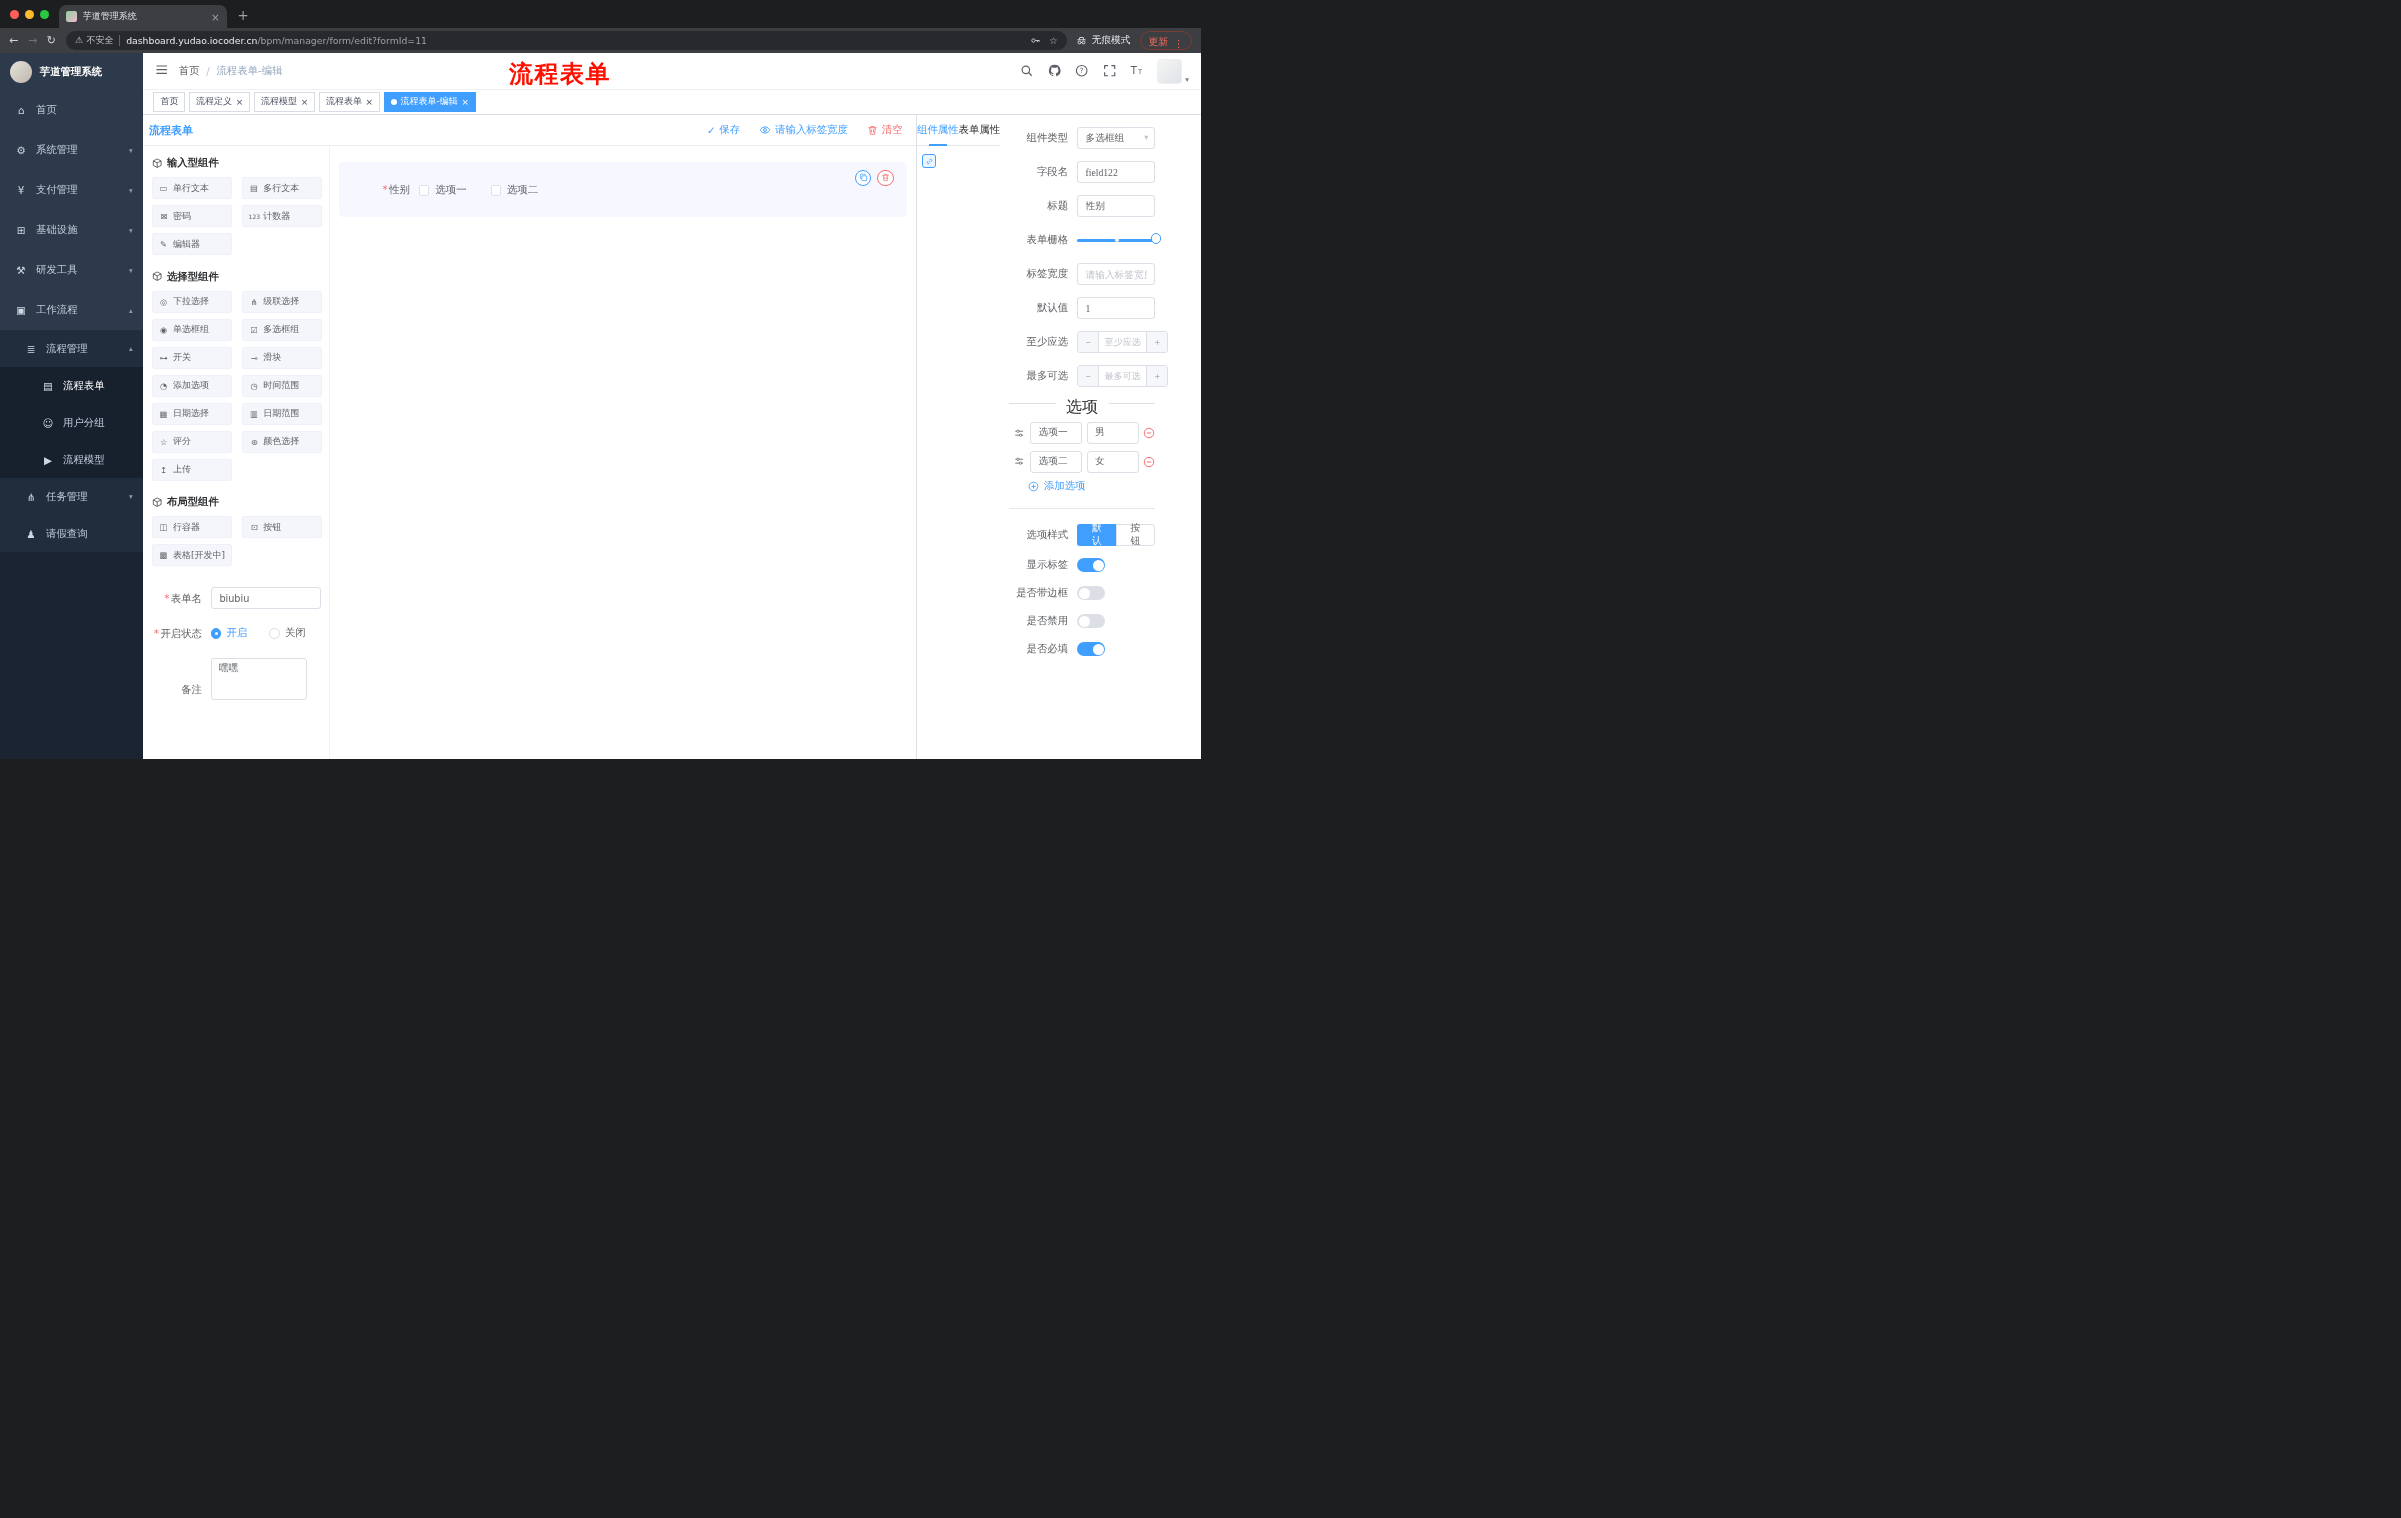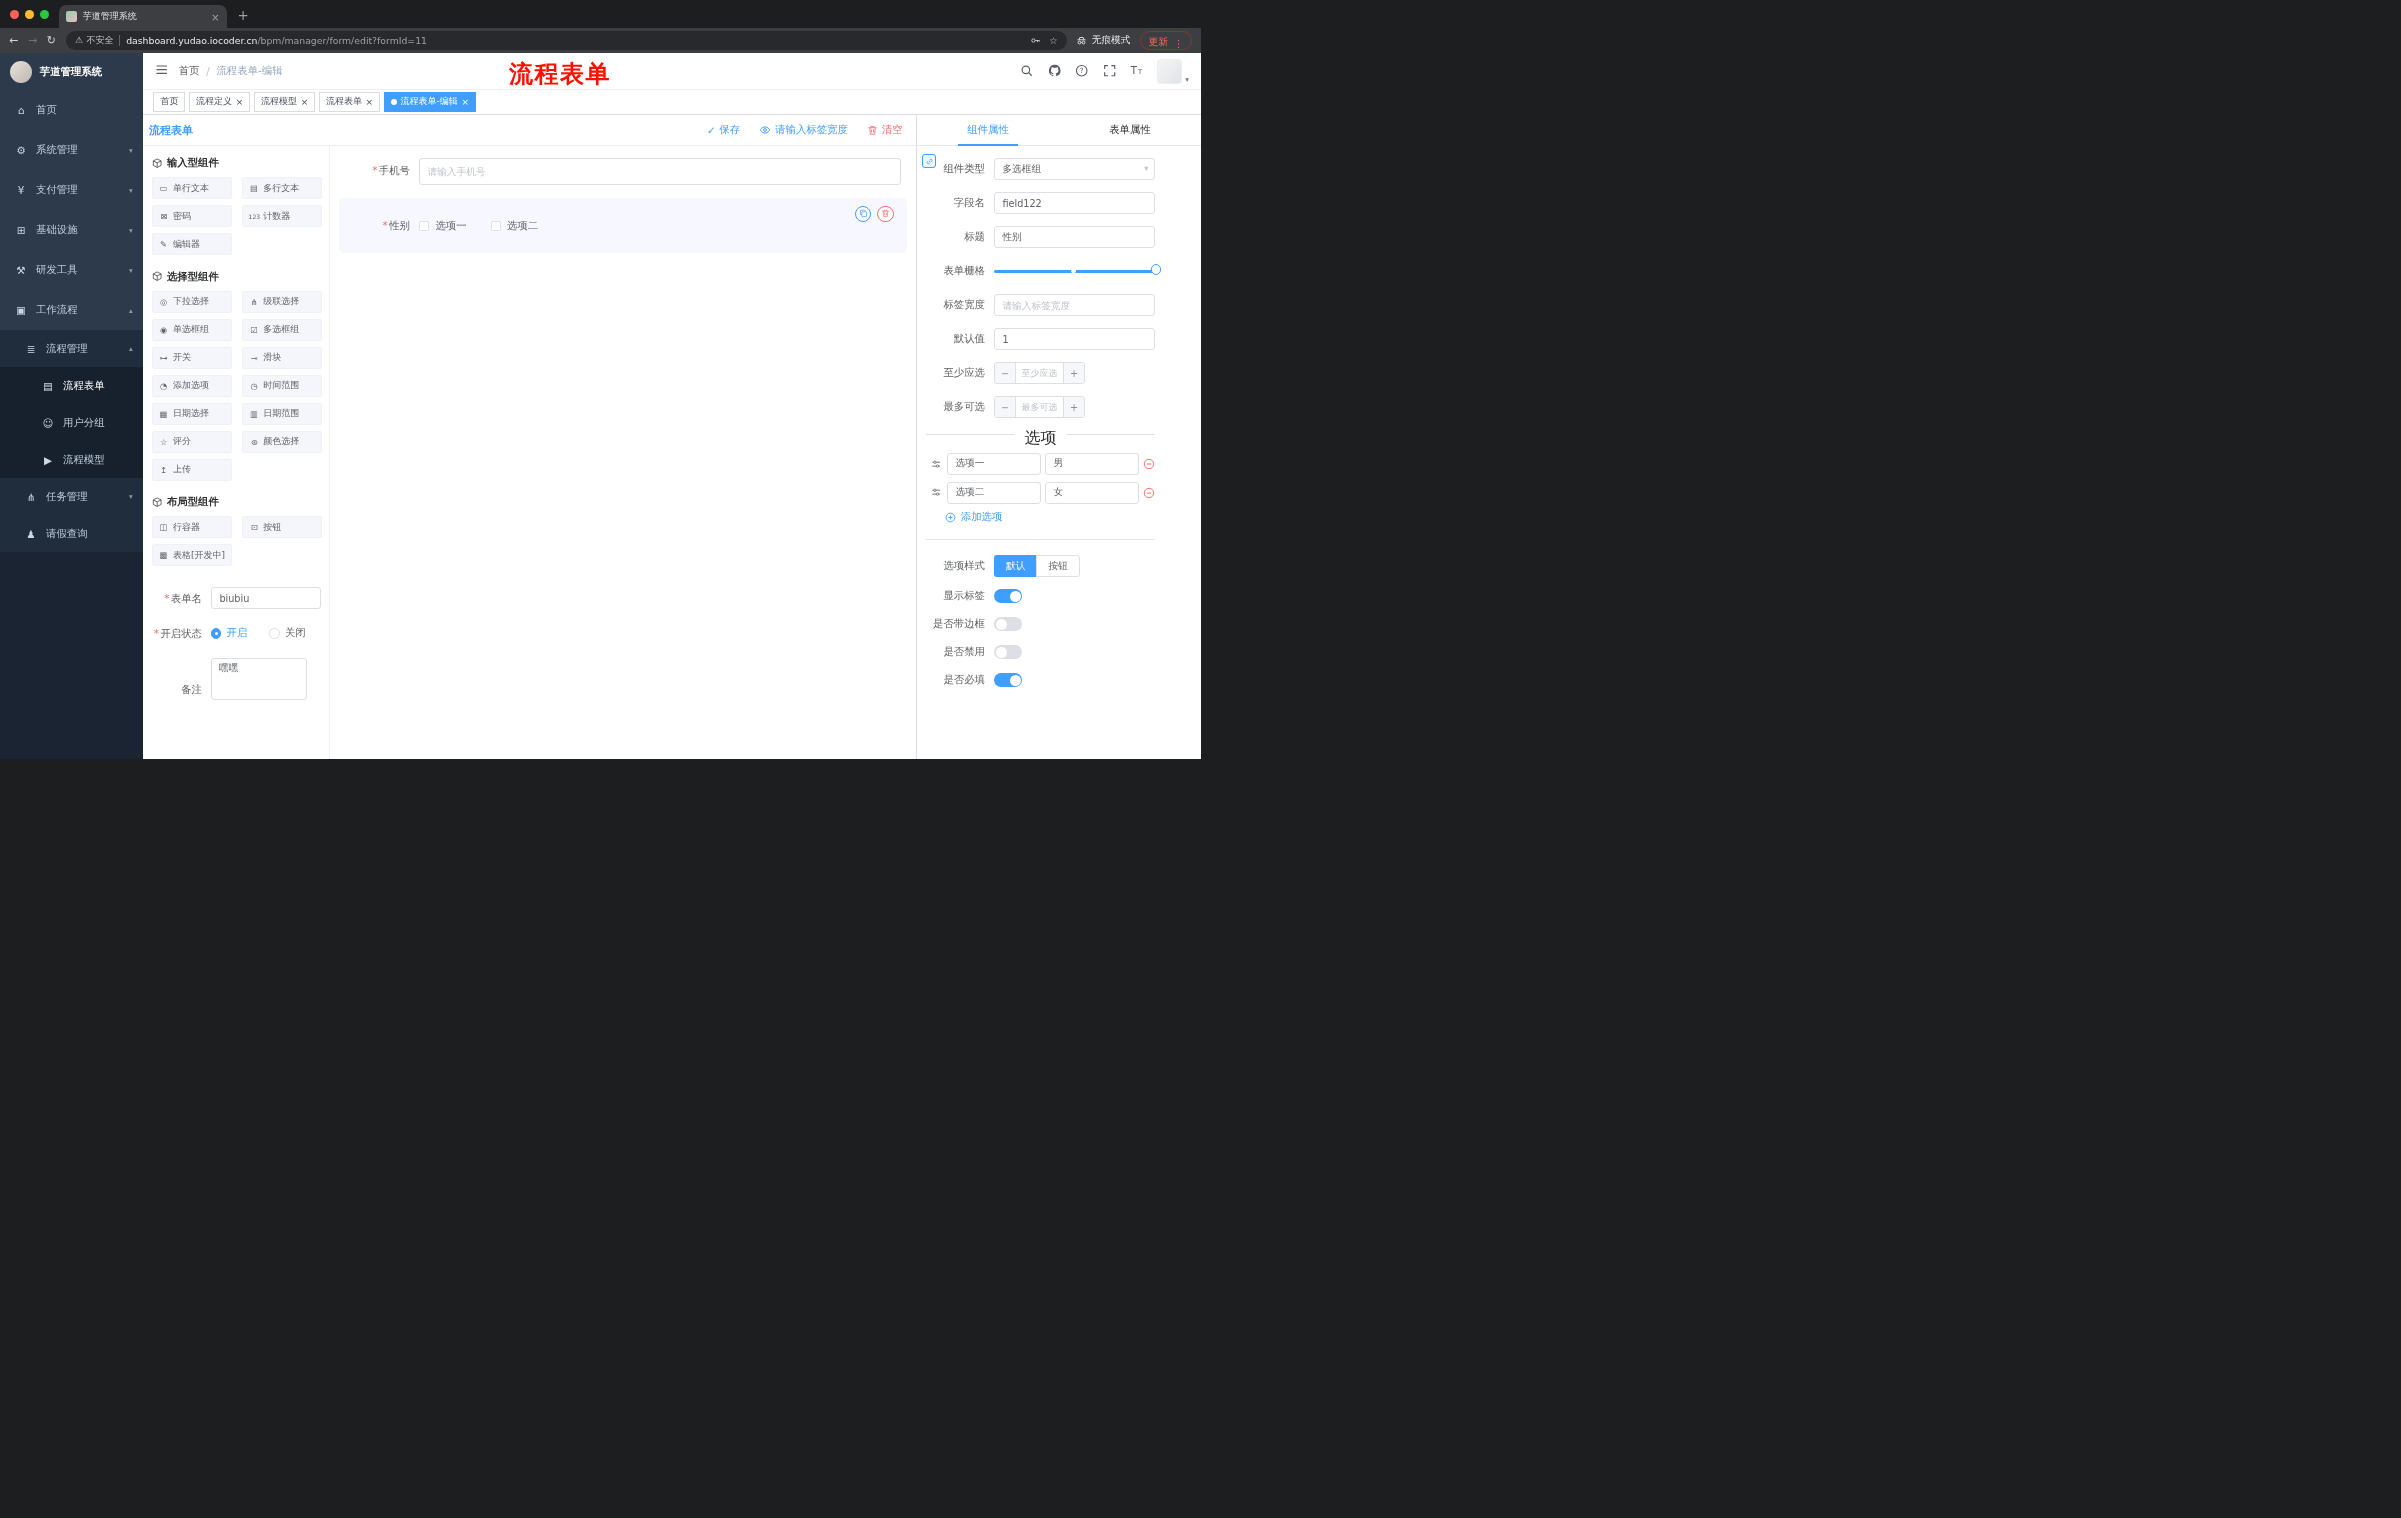--- a/index.html
+++ b/index.html
@@ -103,21 +103,21 @@
   .cv-inp { flex:1; height:27px; margin-right:6px; }
   .cv-selected { background:#f6f7ff; border-radius:4.5px; position:relative; margin-top:6px; padding:21px 0 19.3px 0; display:flex; align-items:center; }
   .cb-item { display:flex; align-items:center; gap:6px; margin-right:24px; font-size:10.4px; color:#606266; cursor:pointer; }
   .cb { width:10.4px; height:10.4px; border:0.7px solid #dcdfe6; border-radius:1.5px; background:#fff; flex:none; }
   .item-actions { position:absolute; top:7.4px; right:13.4px; display:flex; gap:6px; }
   .act { width:16.3px; height:16.3px; border-radius:50%; border:0.7px solid; display:flex; align-items:center; justify-content:center; background:#fff; cursor:pointer; }
   .act.copy { border-color:#409eff; color:#409eff; }
   .act.del { border-color:#f56c6c; color:#f56c6c; }
 
   
-  .props { width:285px; flex:none; border-left:0.7px solid #dcdfe6; display:flex; flex-direction:column; position:relative; background:#fff; }
+  .props { width:285px; flex:none; border-left:0.7px solid #dcdfe6; display:flex; flex-direction:row; position:relative; background:#fff;font-family:Liberation Serif, serif; }
   .ptabs { display:flex; height:31px; border-bottom:0.7px solid #e4e7ed; flex:none; }
   .ptab { flex:1; display:flex; align-items:center; justify-content:center; font-size:10.4px; color:#303133; position:relative; cursor:pointer; }
   .ptab.active { color:#409eff; }
   .ptab.active::after { content:""; position:absolute; bottom:-0.7px; left:29%; right:29%; height:1.5px; background:#409eff; }
   .link-badge { position:absolute; left:5.2px; top:39px; width:14px; height:14px; border:0.7px solid #409eff; border-radius:3px; color:#409eff; display:flex; align-items:center; justify-content:center; background:#eef6ff; }
   .pbody { flex:1; padding:12px 46px 0 9px; overflow:hidden; }
   .prow { display:flex; align-items:center; margin-bottom:12px; }
   .plabel { width:68px; text-align:right; padding-right:9px; font-size:10.4px; color:#606266; flex:none; }
   .pctl { flex:1; min-width:0; display:flex; align-items:center; }
   .pctl .inp { width:100%; }
@@ -508,24 +508,20 @@
                   </span>
                 </div>
                 <div class="meta-row">
                   <span class="meta-label"><span>备注</span></span>
                   <textarea style="">嘿嘿</textarea>
                 </div>
               </div>
             </div>
 
             <div class="canvas">
-              <div class="cv-row">
-                <span class="cv-label"><span class="req">*</span><span>手机号</span></span>
-                <input class="inp cv-inp" placeholder="请输入手机号" style="">
-              </div>
               <div class="cv-selected">
                 <span class="cv-label"><span class="req">*</span><span>性别</span></span>
                 <span class="cb-item">
                     <span class="cb"></span>
                     <span>选项一</span>
                   </span>
                 <span class="cb-item">
                     <span class="cb"></span>
                     <span>选项二</span>
                   </span>

